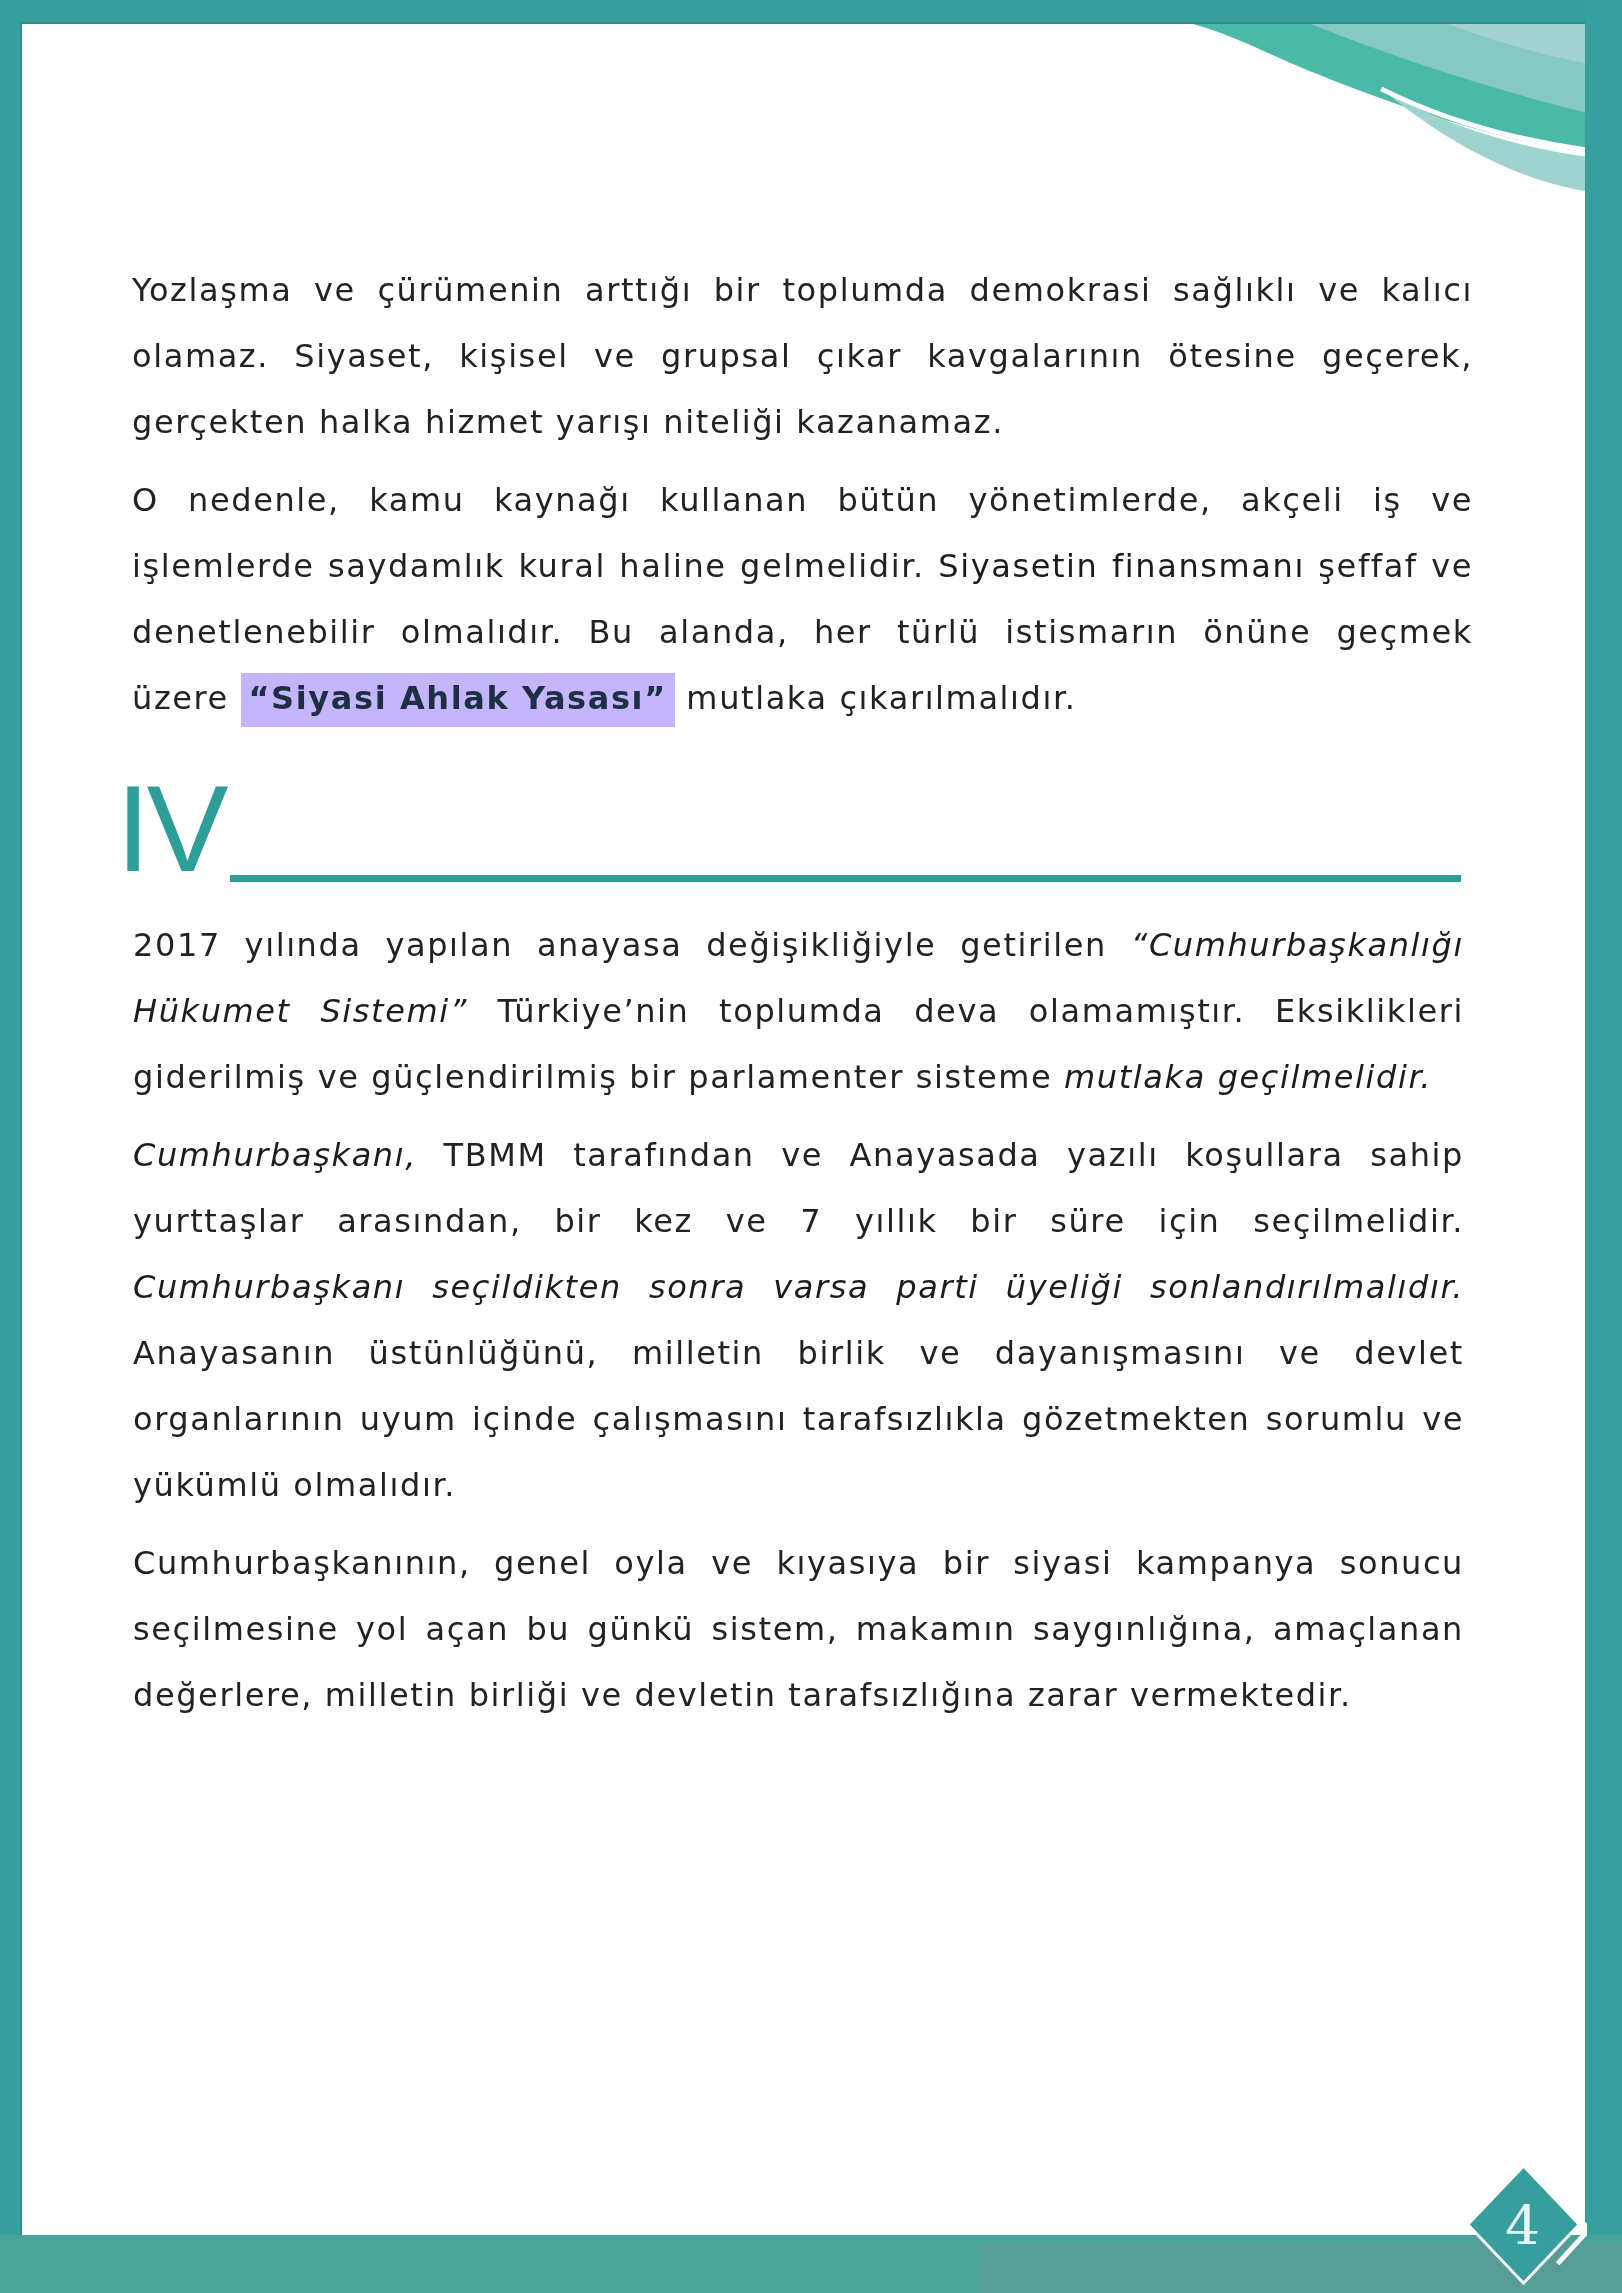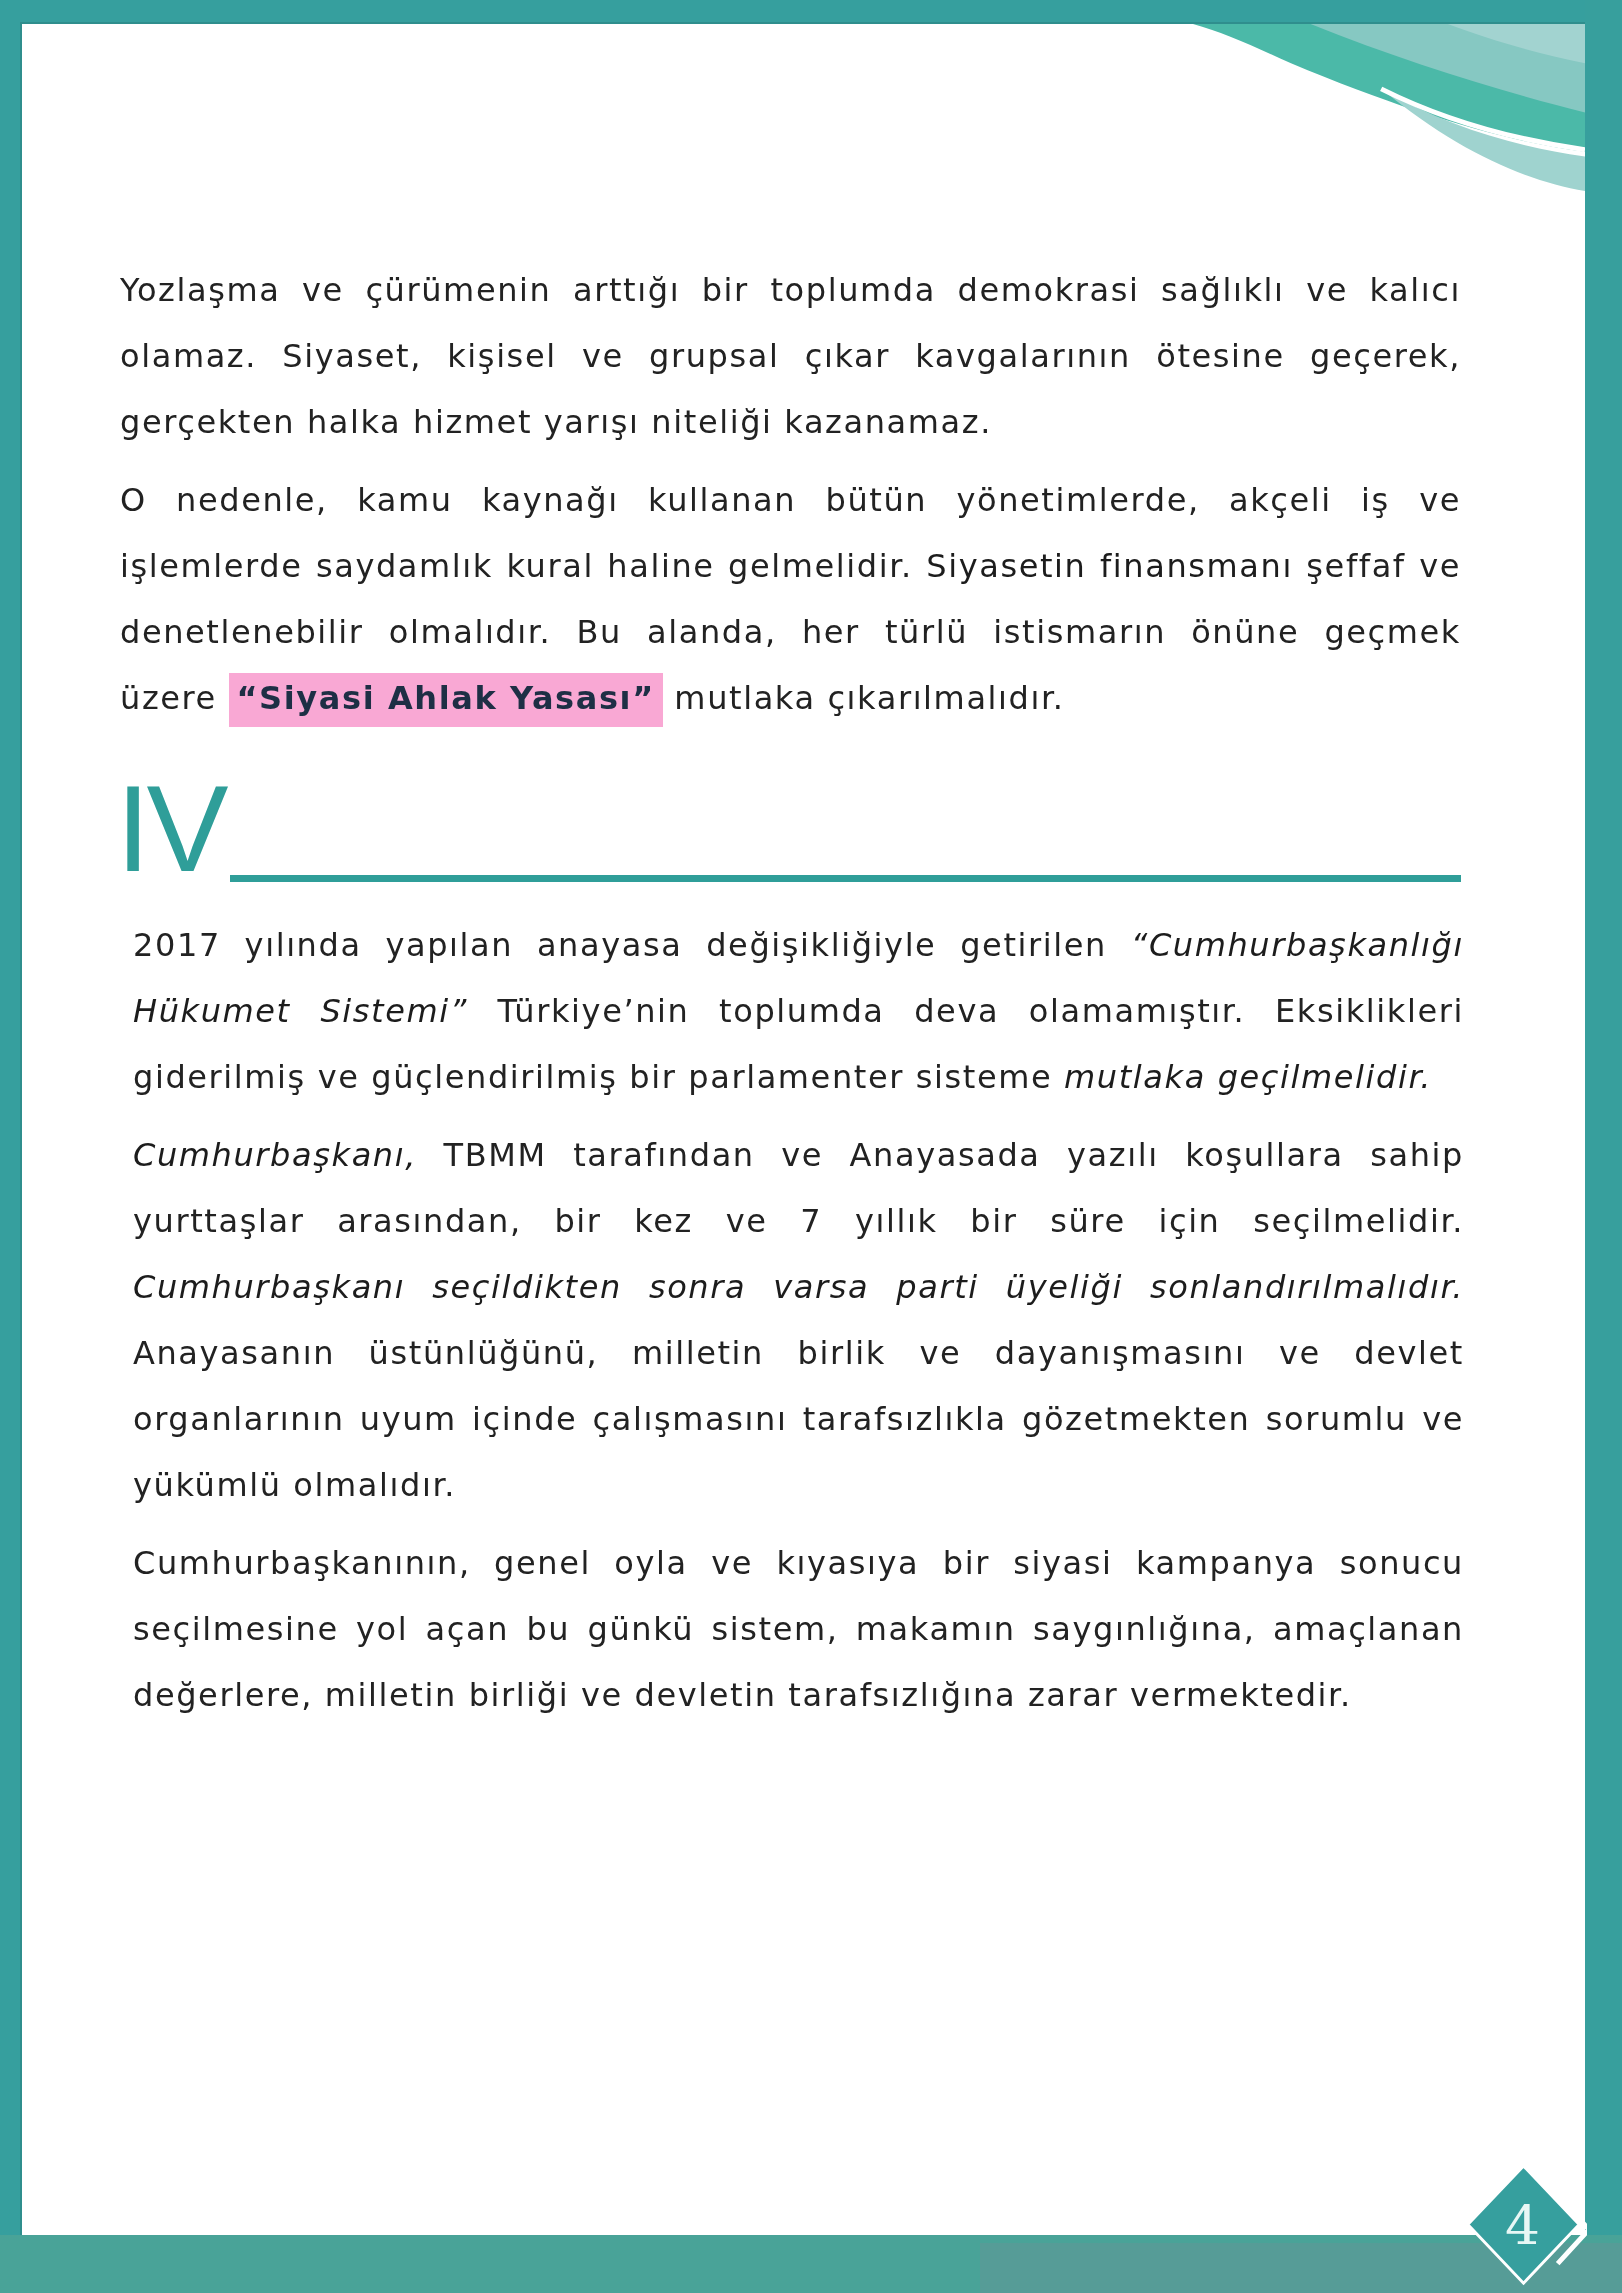--- a/index.html
+++ b/index.html
@@ -15,31 +15,31 @@
     .frame-bottom-right { position: absolute; left: 980px; top: 2243px; width: 642px; height: 51px; background: #569c97; }
     .page {
       position: absolute; left: 19.6px; top: 21.6px; width: 1565px; height: 2213px;
       background: #ffffff;
       border-top: 2px solid #2f8e8d;
       border-left: 2px solid #2f8e8d;
       box-sizing: border-box;
     }
     .wave { position: absolute; right: 0; top: 0; width: 686px; height: 167px; }
     .content {
-      position: absolute; left: 120px; top: 257px; width: 1341px;
+      position: absolute; left: 132px; top: 257px; width: 1341px;
       color: #222222;
       font-size: 32px;
       line-height: 66px;
       letter-spacing: 1.6px;
     }
     .para { margin: 0 0 11.8px 0; text-align: justify; text-align-last: left; }
     .para b { font-weight: normal; color: #1c1c1c; }
     .para i b, .para b i { font-style: italic; }
     .highlight {
-      background: #f9a8d4; color: #1e2f45; font-weight: bold;
+      background: #c4b5fd; color: #1e2f45; font-weight: bold;
       padding: 5.9px 7.8px 9.8px 7.8px;
     }
     .section-head { position: relative; height: 108px; margin: 5.9px 0 9.8px 0; }
     .numeral {
       position: absolute; left: -3.9px; top: -9.8px;
       font-family: "Liberation Sans", sans-serif;
       font-size: 123px; font-weight: normal; color: #2f9e99;
       line-height: 118px; letter-spacing: -3.9px; text-align: right;
     }
     .numeral-rule {

